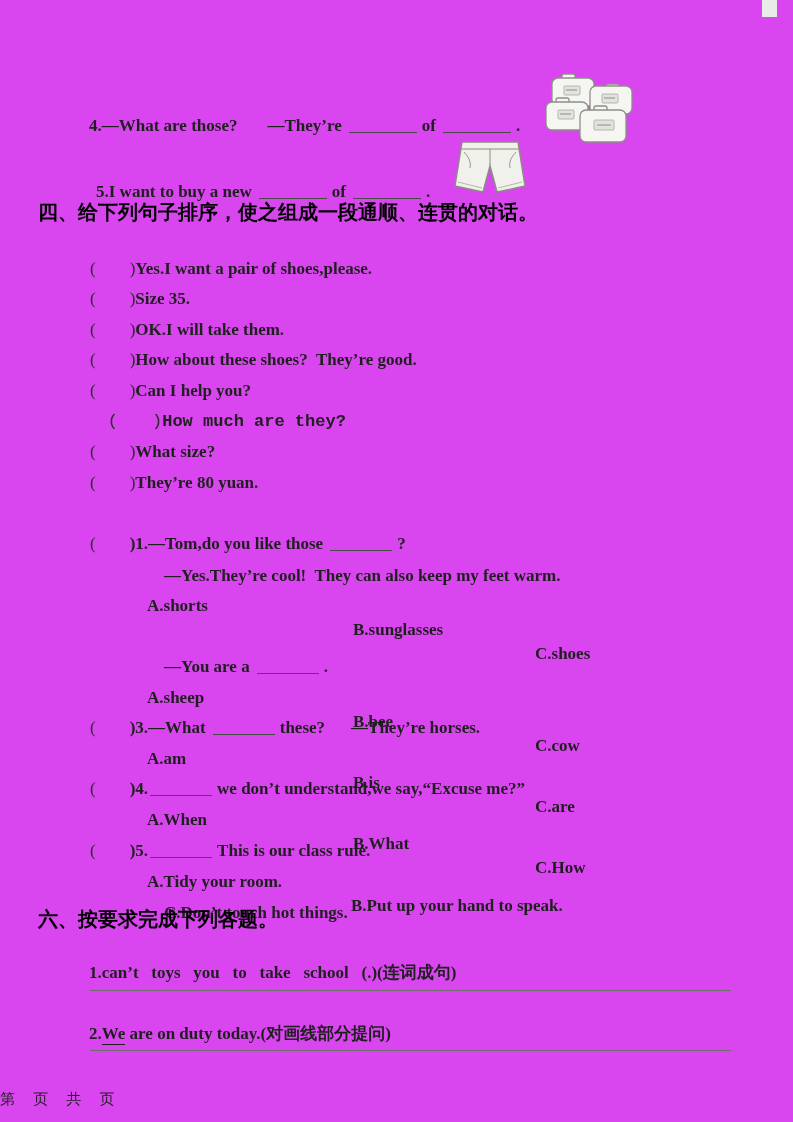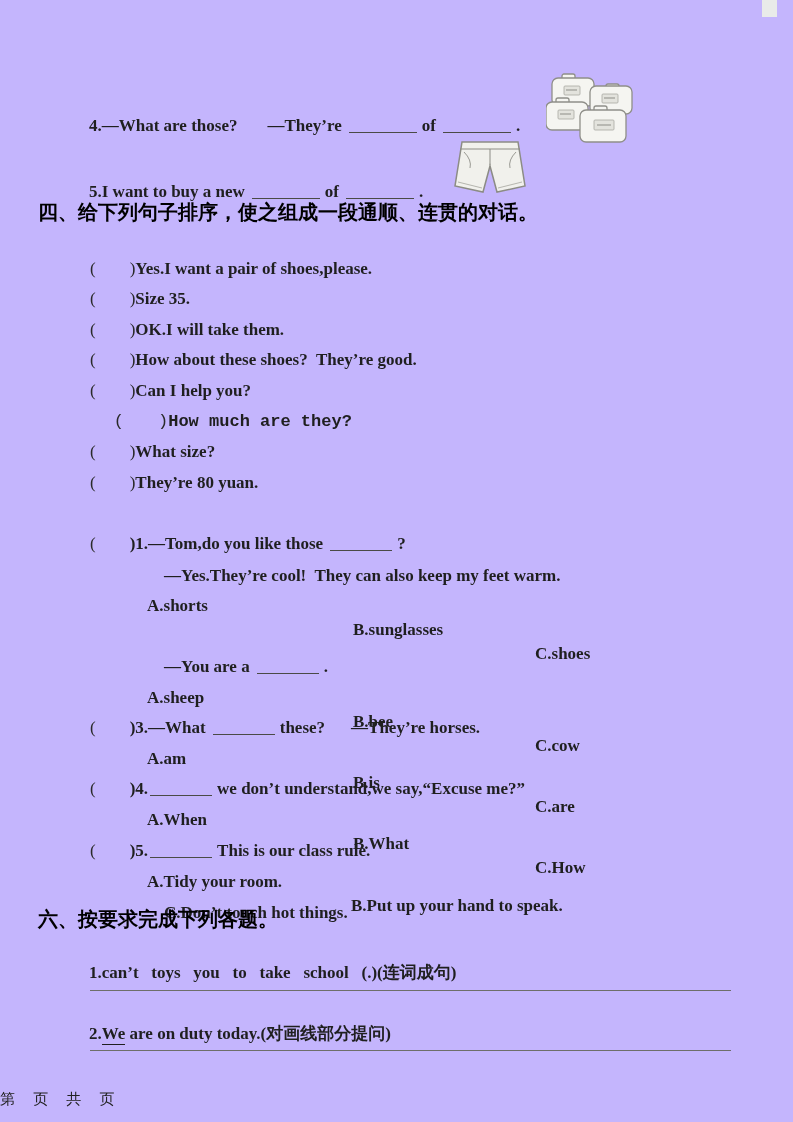--- a/index.html
+++ b/index.html
@@ -1,17 +1,17 @@
 <!DOCTYPE html>
 <html><head>
 <meta charset="utf-8">
 <style>
   html,body{margin:0;padding:0;background:#ffffff;}
   .page{
-    position:relative;width:793px;height:1122px;background:#c4b5fd;overflow:hidden;
+    position:relative;width:793px;height:1122px;background:#d946ef;overflow:hidden;
     font-family:"Liberation Serif", serif;color:#1f1f1f;
   }
   .row{position:absolute;height:26px;line-height:24px;font-size:17px;font-weight:bold;white-space:pre;}
   .cn-title{
     position:absolute;height:26px;line-height:24px;font-size:20px;font-weight:bold;color:#000;
     font-family:"Liberation Sans", sans-serif;white-space:pre;
   }
   .t{white-space:pre;}
   .dlg{margin-left:30px;}
   .paren{font-weight:normal;color:#2a2a2a;}
@@ -67,21 +67,21 @@
       </g>
       <g stroke="#8d8d87" stroke-width="1">
         <line x1="20" y1="18" x2="31" y2="18"></line>
         <line x1="58" y1="26" x2="69" y2="26"></line>
         <line x1="14" y1="42" x2="25" y2="42"></line>
         <line x1="51" y1="53" x2="65" y2="53"></line>
       </g>
     </svg>
   </div>
 
-  <div class="row" style="top:156px;left:72px;">
+  <div class="row" style="top:156px;left:79px;">
     <span class="t">5.</span><span class="t">I want to buy a new</span><span class="blank wide"></span><span class="t">of</span><span class="blank wide"></span><span class="t">.</span>
   </div>
 
   <div class="illus" style="left:452px;top:138px;">
     <svg width="76" height="60" viewBox="0 0 76 60">
       <path d="M10,4 L66,4 L73,48 L45,54 L38,28 L31,54 L3,48 Z" fill="#f1f1ec" stroke="#8c8c85" stroke-width="1.5"></path>
       <line x1="8" y1="11" x2="68" y2="11" stroke="#8c8c85" stroke-width="1"></line>
       <line x1="38" y1="11" x2="38" y2="27" stroke="#8c8c85" stroke-width="1"></line>
       <path d="M12,14 Q20,22 18,30" fill="none" stroke="#9a9a93" stroke-width="1"></path>
       <path d="M64,14 Q56,22 58,30" fill="none" stroke="#9a9a93" stroke-width="1"></path>
@@ -100,21 +100,21 @@
   </div>
   <div class="row" style="top:324px;left:73px;">
     <span class="paren">(</span><span class="gap"></span><span class="paren">)</span><span class="t">How about these shoes?  They’re good.</span>
   </div>
   <div class="row" style="top:294px;left:73px;">
     <span class="paren">(</span><span class="gap"></span><span class="paren">)</span><span class="t">OK.I will take them.</span>
   </div>
   <div class="row" style="top:355px;left:73px;">
     <span class="paren">(</span><span class="gap"></span><span class="paren">)</span><span class="t">Can I help you?</span>
   </div>
-  <div class="row" style="top:386px;left:73px;font-family:Liberation Mono, monospace;">
+  <div class="row" style="top:386px;left:67px;font-family:Liberation Mono, monospace;">
     <span class="paren">(</span><span class="gap"></span><span class="paren">)</span><span class="t">How much are they?</span>
   </div>
   <div class="row" style="top:416px;left:73px;">
     <span class="paren">(</span><span class="gap"></span><span class="paren">)</span><span class="t">What size?</span>
   </div>
   <div class="row" style="top:447px;left:73px;">
     <span class="paren">(</span><span class="gap"></span><span class="paren">)</span><span class="t">They’re 80 yuan.</span>
   </div>
 
 

